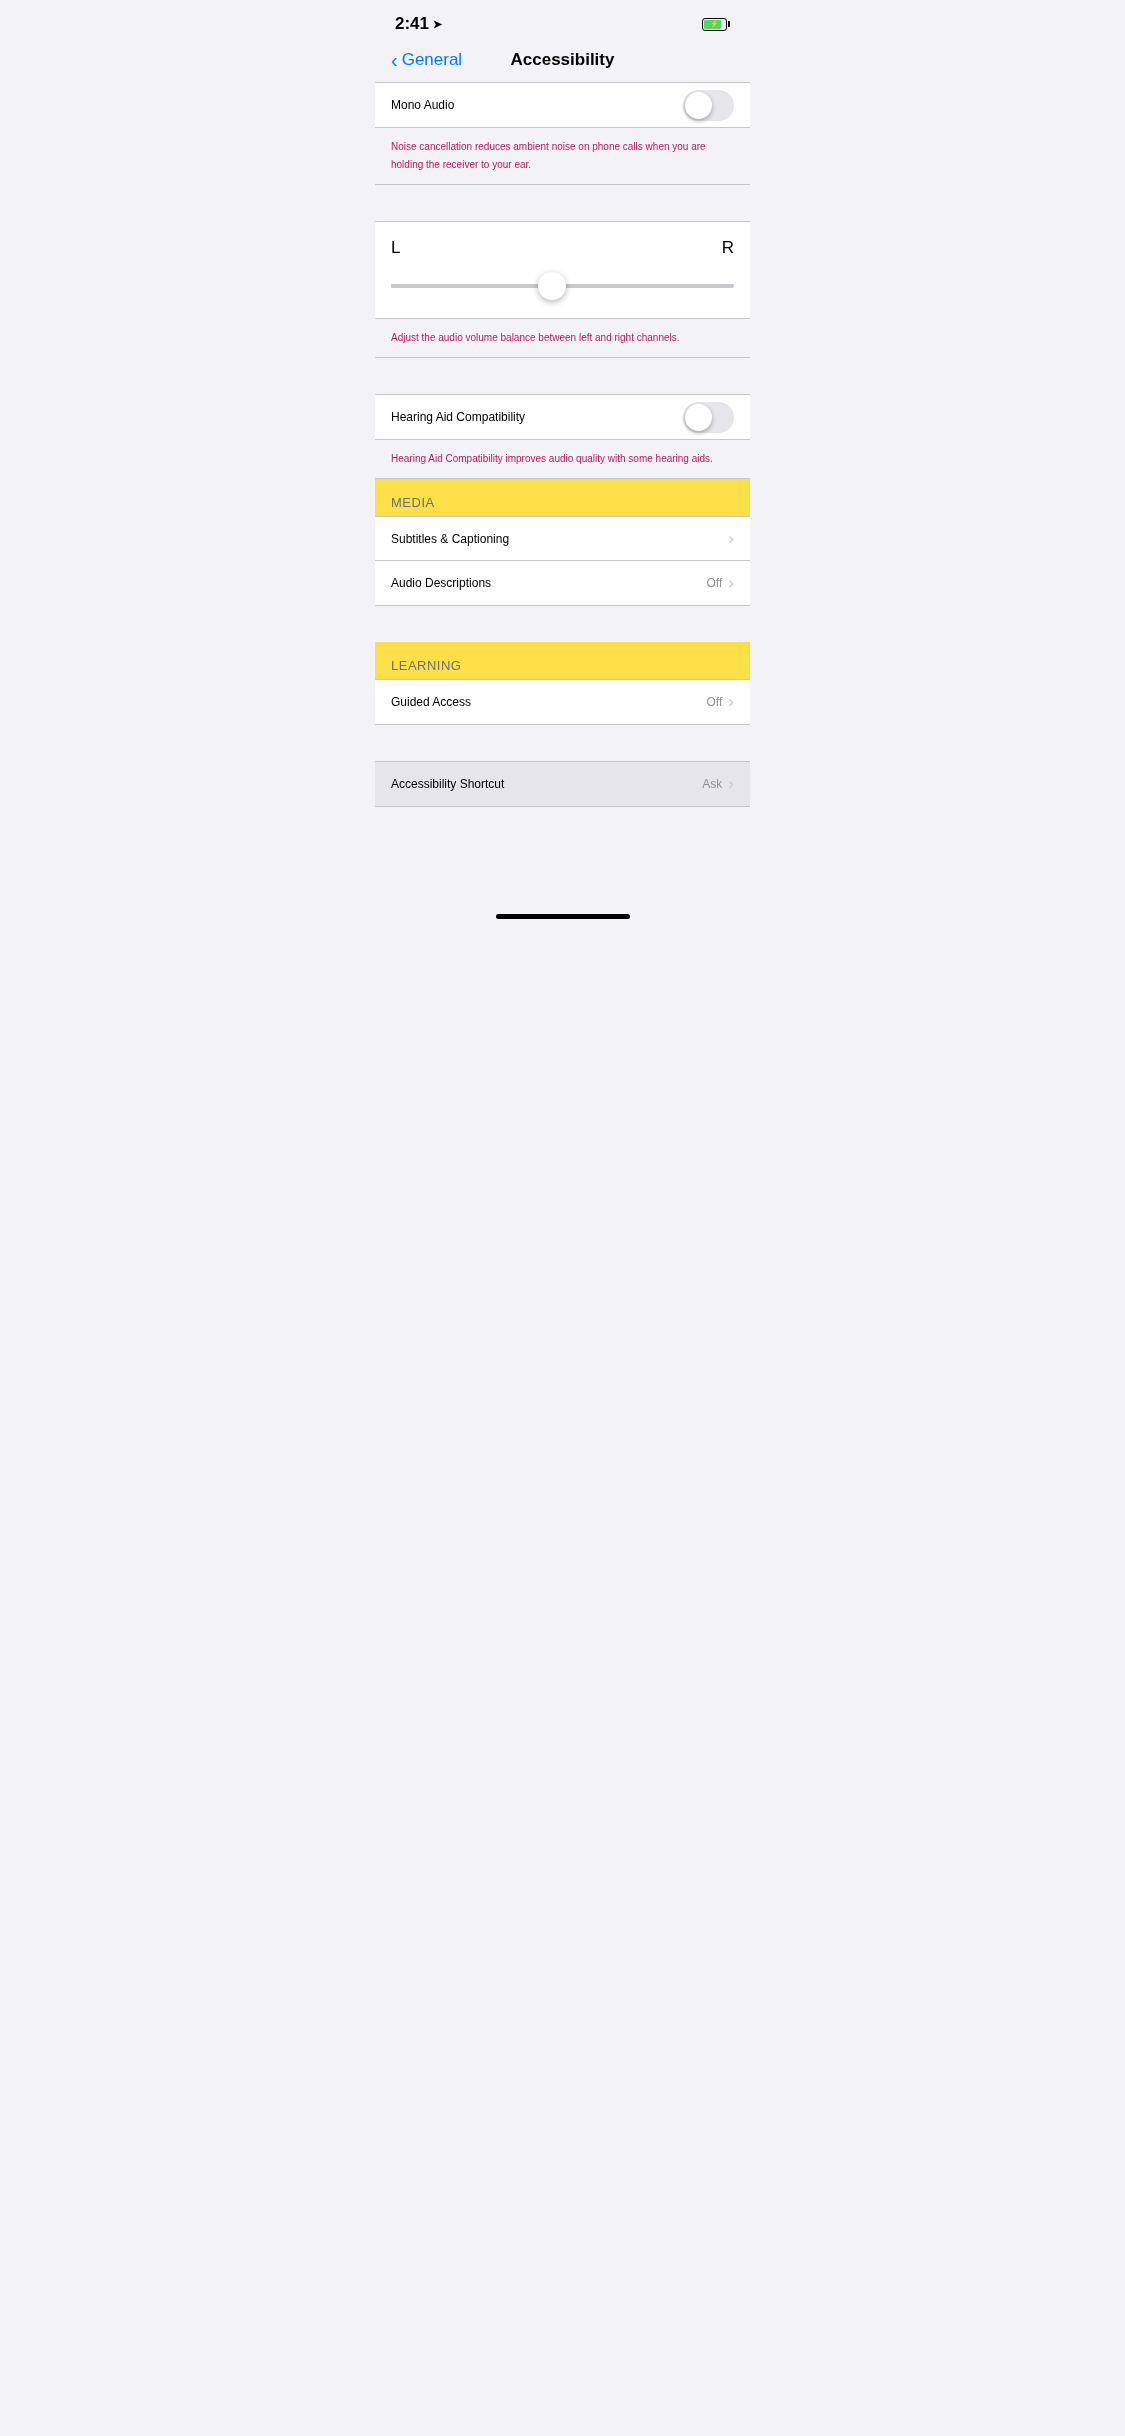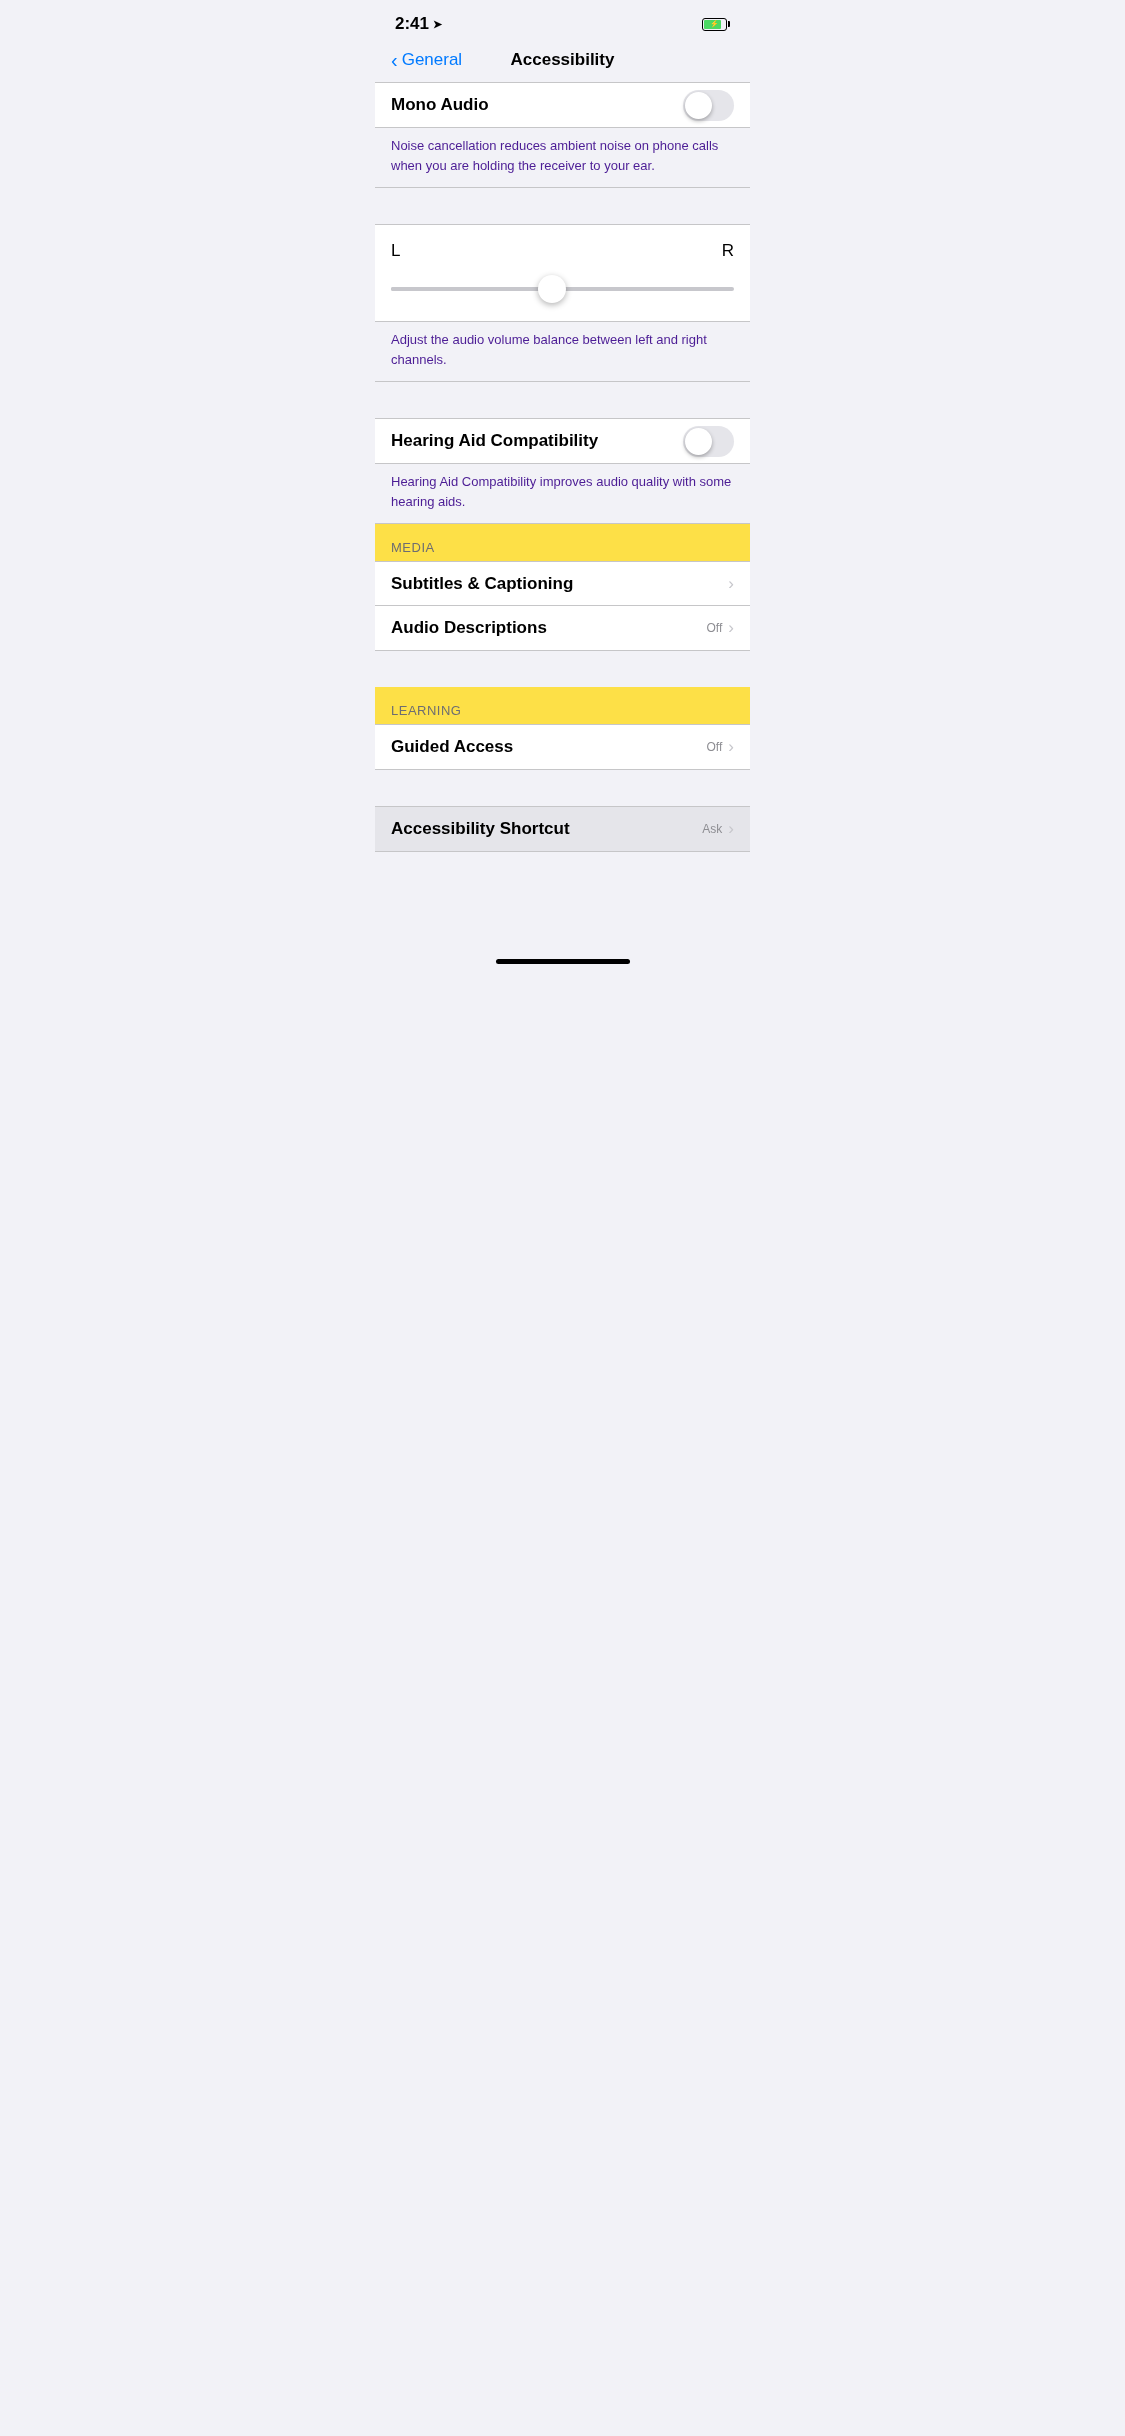--- a/index.html
+++ b/index.html
@@ -150,24 +150,23 @@
       min-height: 44px;
       background: #fff;
       border-bottom: 0.5px solid #c6c6c8;
     }
 
     .settings-row:last-child {
       border-bottom: none;
     }
 
     .row-label {
-      font-size: 17px;
+      font-size: 12px;
       color: #000;
       flex: 1;
-      font-weight: bold;
     }
 
     .row-value {
       font-size: 12px;
       color: #8e8e93;
       margin-right: 6px;
     }
 
     .row-chevron {
       color: #c7c7cc;
@@ -214,22 +213,22 @@
     }
 
     
     .description-row {
       padding: 8px 16px 12px;
       background: #f2f2f7;
       border-bottom: 0.5px solid #c6c6c8;
     }
 
     .description-text {
-      font-size: 13px;
-      color: #4c1d95;
+      font-size: 10px;
+      color: #be185d;
       line-height: 1.5;
       text-align: right;
     }
 
     
     .slider-section {
       background: #fff;
       border-top: 0.5px solid #c6c6c8;
       border-bottom: 0.5px solid #c6c6c8;
       padding: 16px;

